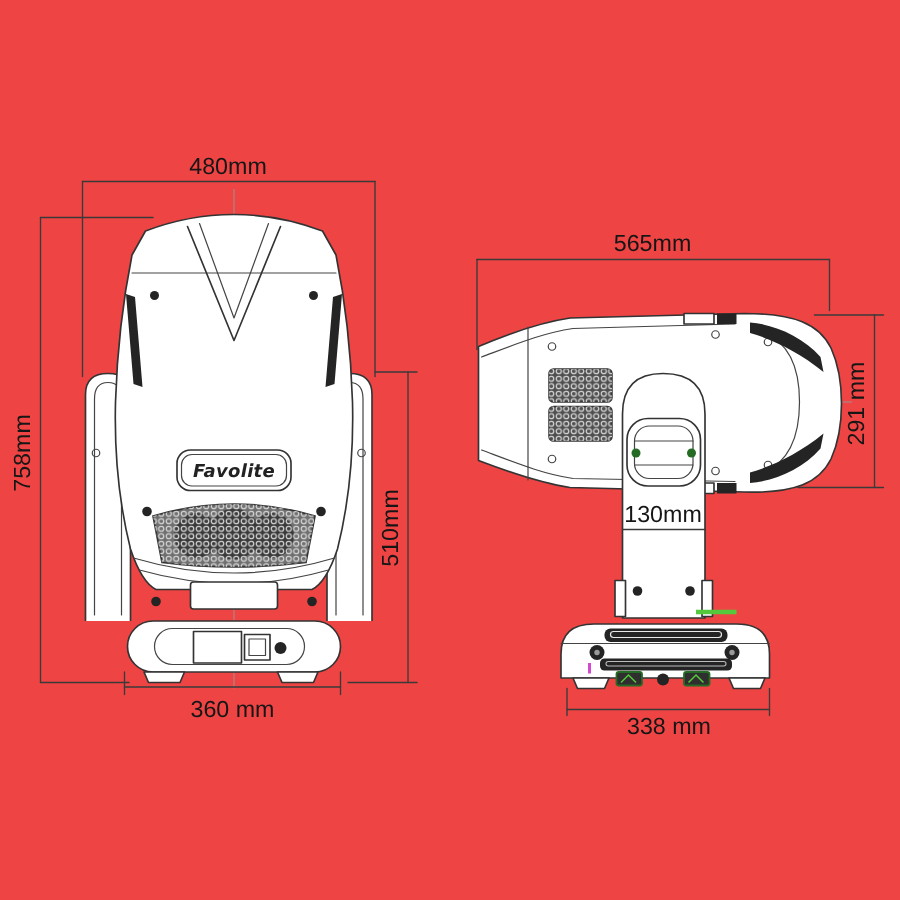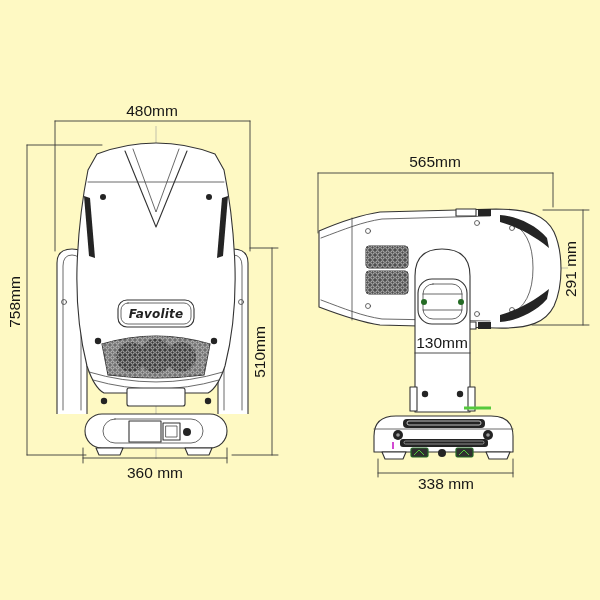--- a/index.html
+++ b/index.html
@@ -1,16 +1,16 @@
 <!DOCTYPE html>
 <html><head>
 <meta charset="utf-8">
 <style>
   html,body{margin:0;padding:0;background:#ffffff;width:600px;height:600px;overflow:hidden;}
-  #stage{position:relative;width:600px;height:600px;background:#fef9c3;}
+  #stage{position:relative;width:600px;height:600px;background:#ef4444;}
   svg{display:block;}
   .ln{fill:none;stroke:#333;stroke-width:1.1;stroke-linejoin:round;stroke-linecap:round;}
   .thin{fill:none;stroke:#444;stroke-width:0.8;stroke-linejoin:round;stroke-linecap:round;}
   .fillw{fill:#fff;stroke:#333;stroke-width:1.1;stroke-linejoin:round;}
   .dark{fill:#242424;stroke:none;}
   .dimln{fill:none;stroke:#3a3a3a;stroke-width:0.9;stroke-linecap:round;}
   .cline{fill:none;stroke:#9a9a9a;stroke-width:0.6;}
   .dim{font-family:"Liberation Sans","DejaVu Sans",sans-serif;font-size:15.5px;fill:#161616;}
   .logo{font-family:"DejaVu Sans","Liberation Sans",sans-serif;font-size:12px;font-weight:bold;font-style:italic;fill:#222;letter-spacing:0.2px;}
 </style>

